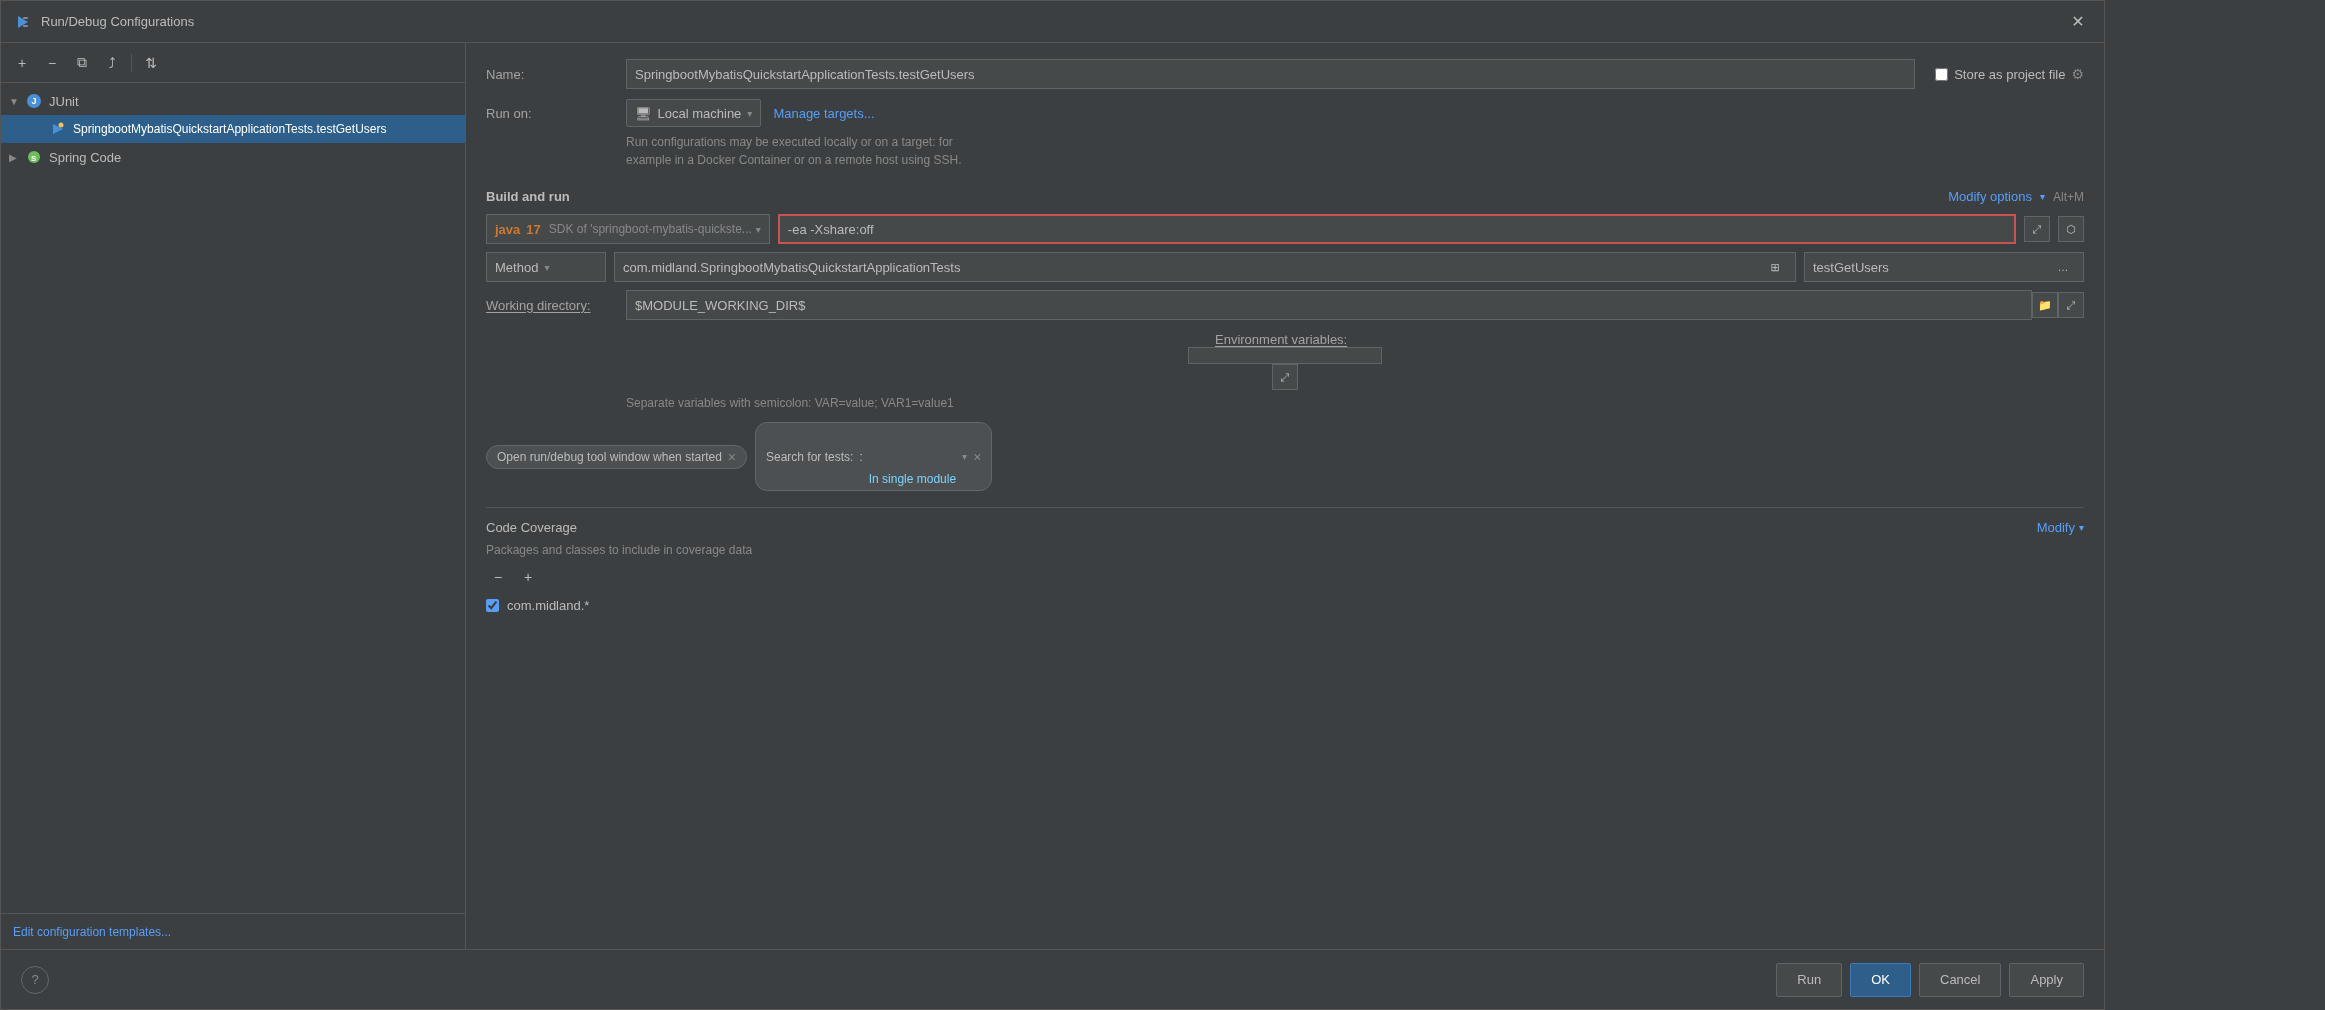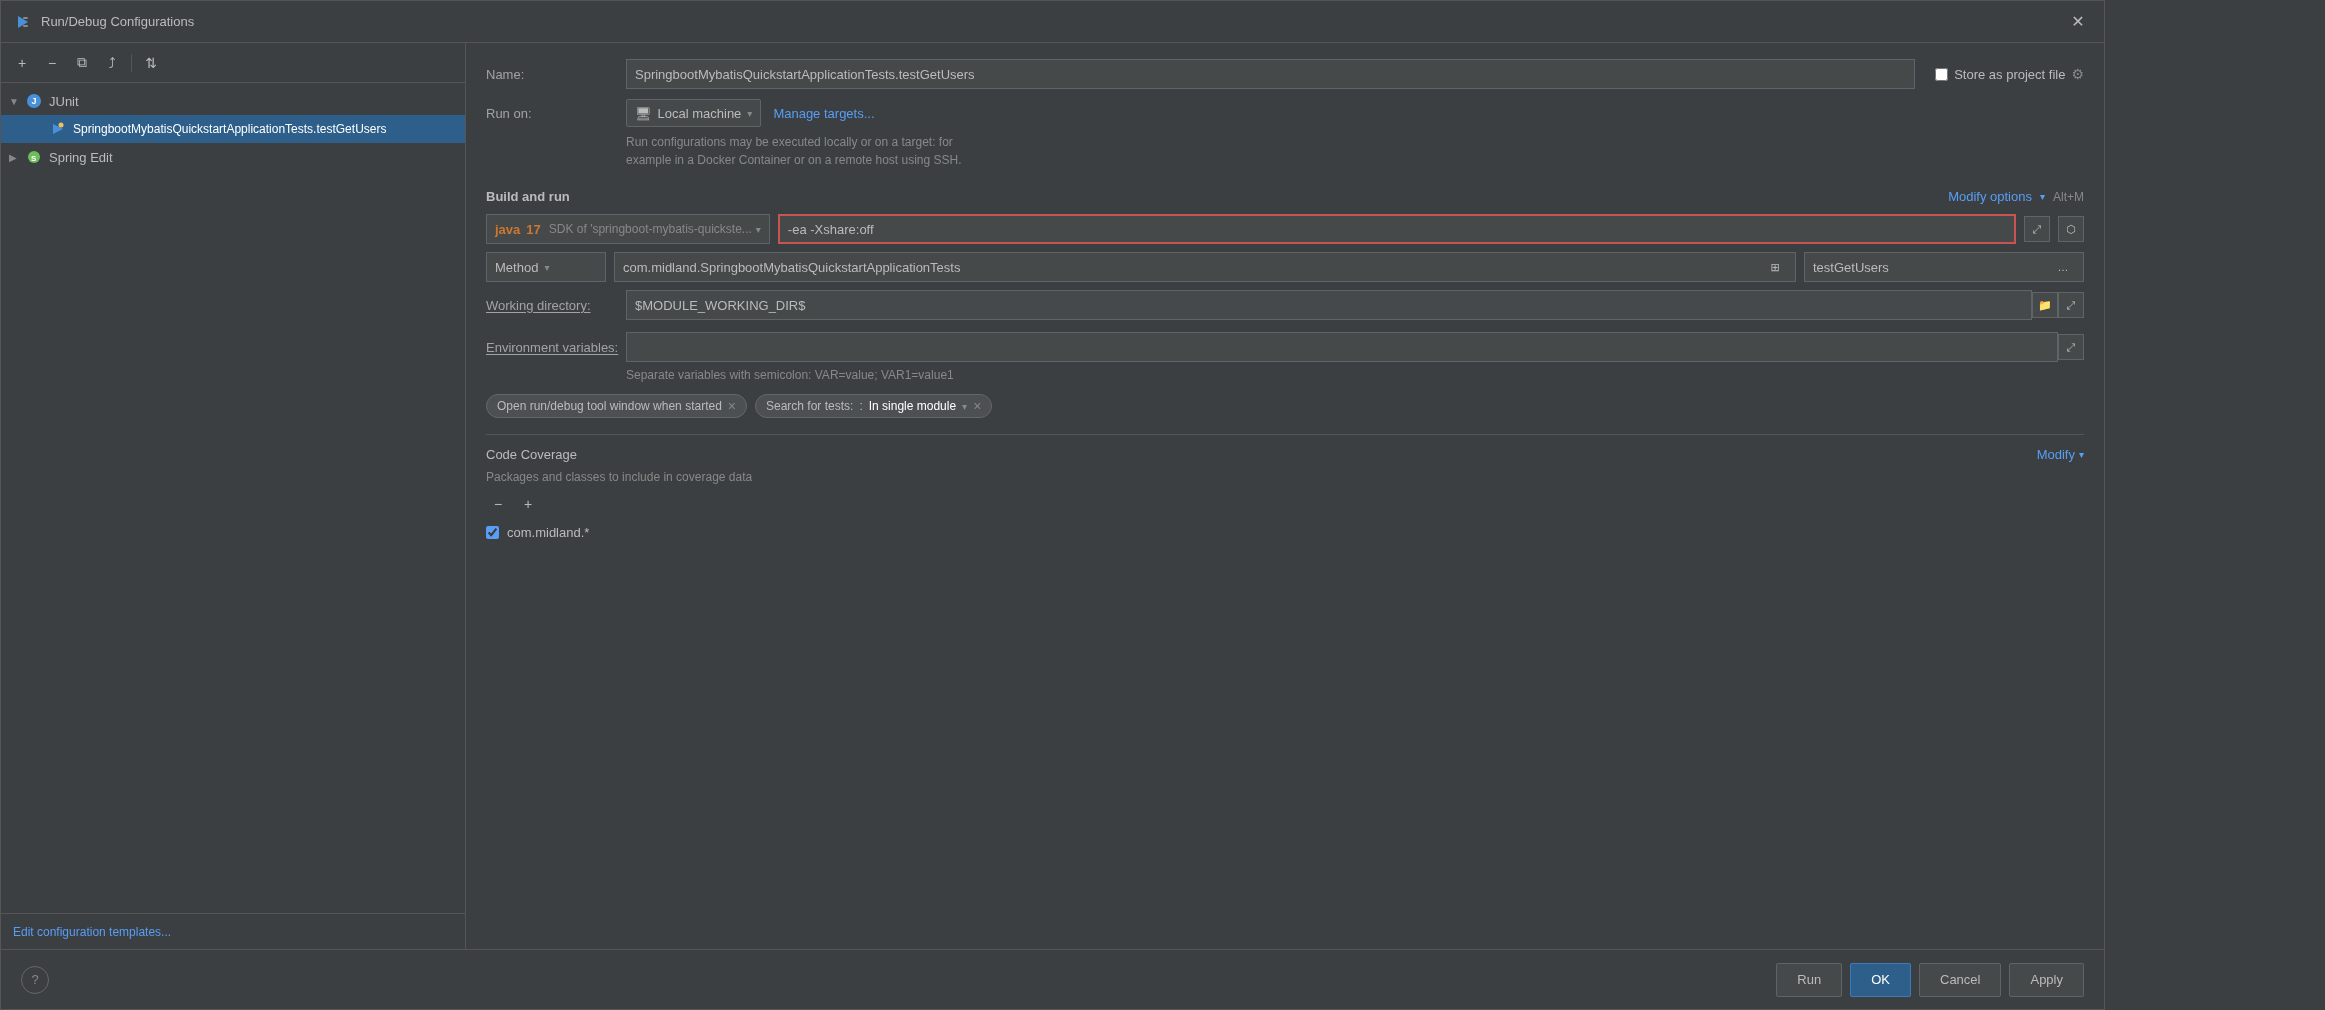--- a/index.html
+++ b/index.html
@@ -444,20 +444,21 @@
       color: #bbbbbb;
       padding: 0 8px;
       font-size: 13px;
       outline: none;
     }
 
     .env-vars-row {
       display: flex;
       align-items: center;
       margin-bottom: 6px;
+      flex-direction: column;
     }
 
     .env-vars-input {
       flex: 1;
       height: 30px;
       background: #45494a;
       border: 1px solid #5f6468;
       color: #bbbbbb;
       padding: 0 8px;
       font-size: 13px;
@@ -485,22 +486,23 @@
       background: #4c5052;
       border: 1px solid #666;
       border-radius: 12px;
       padding: 4px 10px;
       font-size: 12px;
       color: #bbbbbb;
       gap: 6px;
     }
 
     .tag-chip .tag-link {
-      color: #ffffff;
-      cursor: pointer;
+      color: #7dd3fc;
+      cursor: pointer;
+      margin-top: 45px;
     }
 
     .tag-chip .tag-close {
       cursor: pointer;
       color: #888;
       font-size: 14px;
       line-height: 1;
     }
 
     
@@ -690,21 +692,21 @@
         </div>
 
         <div class="tree-item" style="padding-left: 8px;">
           <span class="arrow">▶</span>
           <span class="item-icon">
             <svg width="14" height="14" viewBox="0 0 14 14">
               <circle cx="7" cy="7" r="6" fill="#6dbd5a"></circle>
               <text x="4" y="10.5" font-size="8" fill="white" font-weight="bold">S</text>
             </svg>
           </span>
-          <span>Spring Edit</span>
+          <span>Spring Code</span>
         </div>
       </div>
 
       <div class="left-footer">
         <a class="edit-templates-link">Edit configuration templates...</a>
       </div>
     </div>
 
     <div class="right-panel">
 

